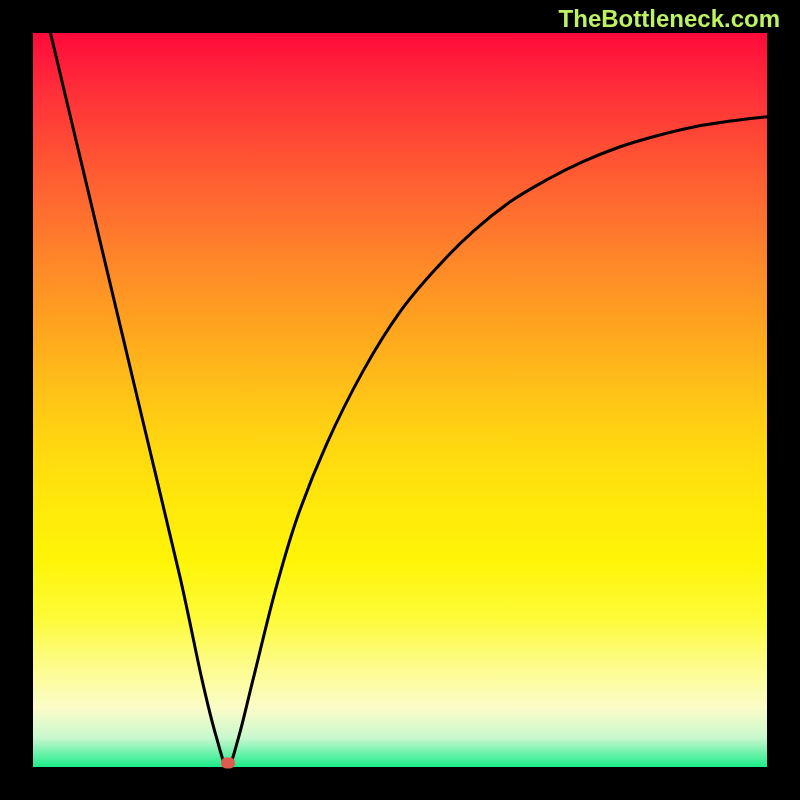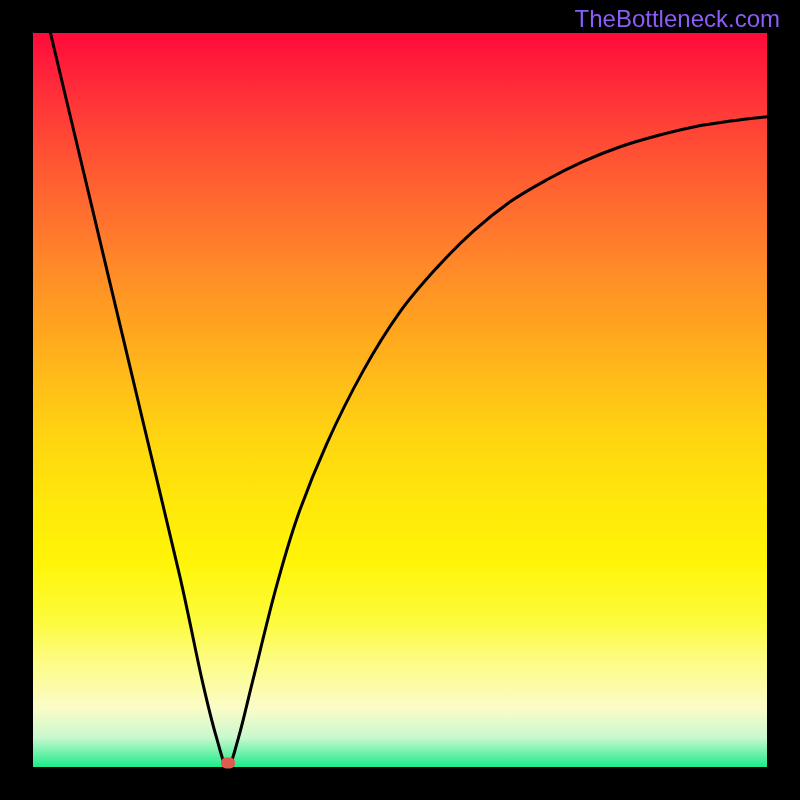--- a/index.html
+++ b/index.html
@@ -39,23 +39,23 @@
       #fdfc89 86%,
       #fbfcc8 92%,
       #c9f8ce 96%,
       #1bec8a 100%
     );
   }
   .watermark {
     position: absolute;
     top: 5px;
     right: 20px;
-    color: #8b5cf6;
+    color: #bef264;
     font-size: 24px;
-    font-weight: 400;
+    font-weight: 700;
     letter-spacing: 0px;
     user-select: none;
   }
   svg.curve {
     position: absolute;
     left: 0;
     top: 0;
     width: 734px;
     height: 734px;
     overflow: visible;

